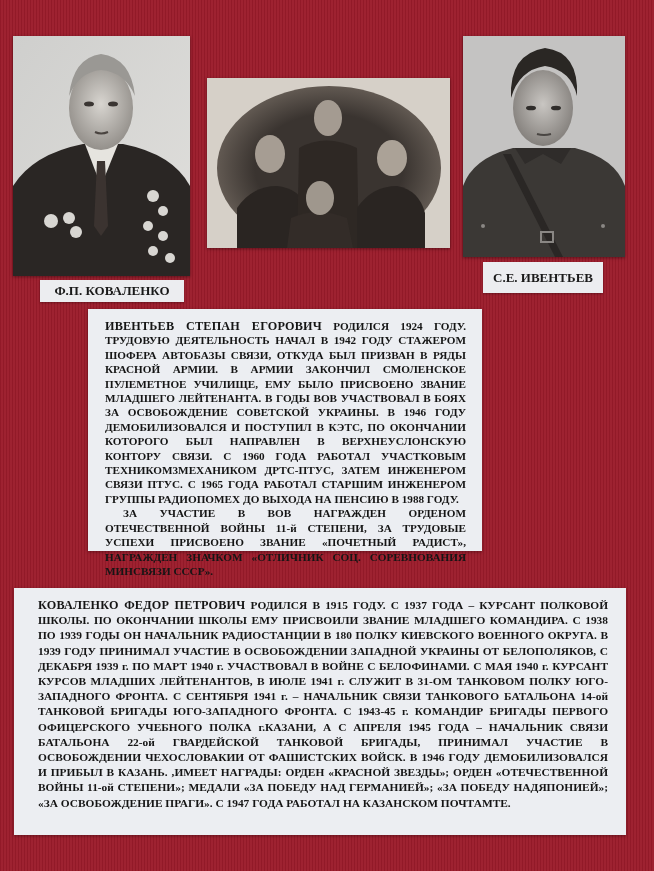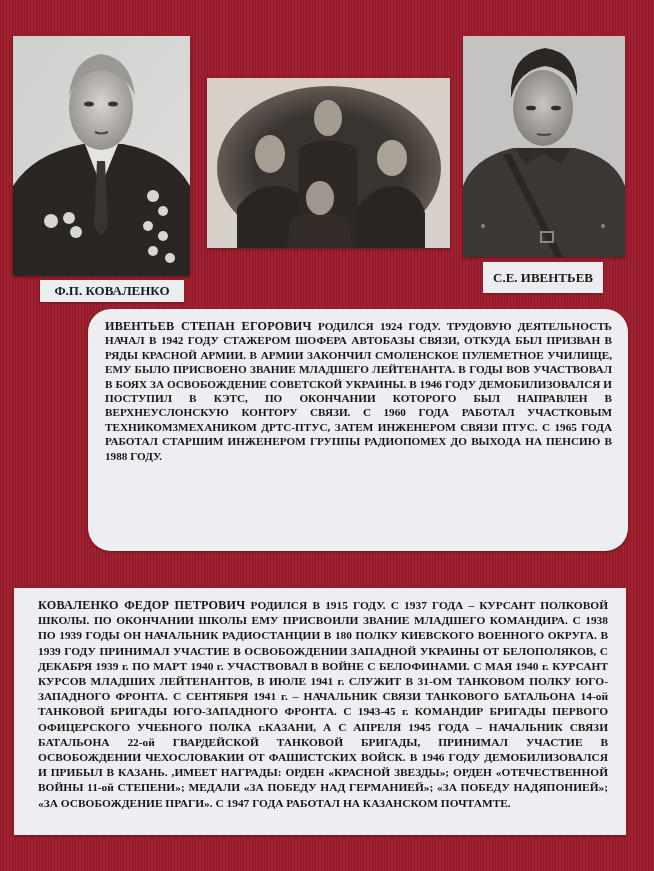--- a/index.html
+++ b/index.html
@@ -109,19 +109,20 @@
     <path d="M48,62 Q46,18 82,12 Q116,16 114,60 Q108,34 82,30 Q56,34 48,62 Z" fill="#2a2724"></path>
     <ellipse cx="68" cy="72" rx="5" ry="2.3" fill="#2f2c2a"></ellipse>
     <ellipse cx="93" cy="72" rx="5" ry="2.3" fill="#2f2c2a"></ellipse>
     <path d="M74,98 Q81,100 88,98" stroke="#4a4643" stroke-width="2" fill="none"></path>
     <circle cx="20" cy="190" r="2" fill="#8a8784"></circle>
       <circle cx="140" cy="190" r="2" fill="#8a8784"></circle>
   </svg>
 </div>
 <div class="label" style="left:483px; top:262px; width:120px; height:31px;">С.Е. ИВЕНТЬЕВ</div>
 
-<div class="panel" style="left:88px; top:309px; width:540px; height:242px; padding:10px 16px 8px 17px;border-radius:23px;">
+<div class="panel" style="left:88px; top:309px; width:394px; height:242px; padding:10px 16px 8px 17px;">
   <p><span class="name">ИВЕНТЬЕВ СТЕПАН ЕГОРОВИЧ</span><span> РОДИЛСЯ 1924 ГОДУ. ТРУДОВУЮ ДЕЯТЕЛЬНОСТЬ НАЧАЛ В 1942 ГОДУ СТАЖЕРОМ ШОФЕРА АВТОБАЗЫ СВЯЗИ, ОТКУДА БЫЛ ПРИЗВАН В РЯДЫ КРАСНОЙ АРМИИ. В АРМИИ ЗАКОНЧИЛ СМОЛЕНСКОЕ ПУЛЕМЕТНОЕ УЧИЛИЩЕ, ЕМУ БЫЛО ПРИСВОЕНО ЗВАНИЕ МЛАДШЕГО ЛЕЙТЕНАНТА. В ГОДЫ ВОВ УЧАСТВОВАЛ В БОЯХ ЗА ОСВОБОЖДЕНИЕ СОВЕТСКОЙ УКРАИНЫ. В 1946 ГОДУ ДЕМОБИЛИЗОВАЛСЯ И ПОСТУПИЛ В КЭТС, ПО ОКОНЧАНИИ КОТОРОГО БЫЛ НАПРАВЛЕН В ВЕРХНЕУСЛОНСКУЮ КОНТОРУ СВЯЗИ. С 1960 ГОДА РАБОТАЛ УЧАСТКОВЫМ ТЕХНИКОМ3МЕХАНИКОМ ДРТС-ПТУС, ЗАТЕМ ИНЖЕНЕРОМ СВЯЗИ ПТУС. С 1965 ГОДА РАБОТАЛ СТАРШИМ ИНЖЕНЕРОМ ГРУППЫ РАДИОПОМЕХ ДО ВЫХОДА НА ПЕНСИЮ В 1988 ГОДУ.</span></p>
+  <p class="indent">ЗА УЧАСТИЕ В ВОВ НАГРАЖДЕН ОРДЕНОМ ОТЕЧЕСТВЕННОЙ ВОЙНЫ 11-й СТЕПЕНИ, ЗА ТРУДОВЫЕ УСПЕХИ ПРИСВОЕНО ЗВАНИЕ «ПОЧЕТНЫЙ РАДИСТ», НАГРАЖДЕН ЗНАЧКОМ «ОТЛИЧНИК СОЦ. СОРЕВНОВАНИЯ МИНСВЯЗИ СССР».</p>
 </div>
 
 <div class="panel" style="left:14px; top:588px; width:612px; height:247px; padding:10px 18px 8px 24px; font-size:11.4px; line-height:15.2px;">
   <p><span class="name">КОВАЛЕНКО ФЕДОР ПЕТРОВИЧ</span><span> РОДИЛСЯ В 1915 ГОДУ. С 1937 ГОДА – КУРСАНТ ПОЛКОВОЙ ШКОЛЫ. ПО ОКОНЧАНИИ ШКОЛЫ ЕМУ ПРИСВОИЛИ ЗВАНИЕ МЛАДШЕГО КОМАНДИРА. С 1938 ПО 1939 ГОДЫ ОН НАЧАЛЬНИК РАДИОСТАНЦИИ В 180 ПОЛКУ КИЕВСКОГО ВОЕННОГО ОКРУГА. В 1939 ГОДУ ПРИНИМАЛ УЧАСТИЕ В ОСВОБОЖДЕНИИ ЗАПАДНОЙ УКРАИНЫ ОТ БЕЛОПОЛЯКОВ, С ДЕКАБРЯ 1939 г. ПО МАРТ 1940 г. УЧАСТВОВАЛ В ВОЙНЕ С БЕЛОФИНАМИ. С МАЯ 1940 г. КУРСАНТ КУРСОВ МЛАДШИХ ЛЕЙТЕНАНТОВ, В ИЮЛЕ 1941 г. СЛУЖИТ В 31-ОМ ТАНКОВОМ ПОЛКУ ЮГО-ЗАПАДНОГО ФРОНТА. С СЕНТЯБРЯ 1941 г. – НАЧАЛЬНИК СВЯЗИ ТАНКОВОГО БАТАЛЬОНА 14-ой ТАНКОВОЙ БРИГАДЫ ЮГО-ЗАПАДНОГО ФРОНТА. С 1943-45 г. КОМАНДИР БРИГАДЫ ПЕРВОГО ОФИЦЕРСКОГО УЧЕБНОГО ПОЛКА г.КАЗАНИ, А С АПРЕЛЯ 1945 ГОДА – НАЧАЛЬНИК СВЯЗИ БАТАЛЬОНА 22-ой ГВАРДЕЙСКОЙ ТАНКОВОЙ БРИГАДЫ, ПРИНИМАЛ УЧАСТИЕ В ОСВОБОЖДЕНИИ ЧЕХОСЛОВАКИИ ОТ ФАШИСТСКИХ ВОЙСК. В 1946 ГОДУ ДЕМОБИЛИЗОВАЛСЯ И ПРИБЫЛ В КАЗАНЬ. ,ИМЕЕТ НАГРАДЫ: ОРДЕН «КРАСНОЙ ЗВЕЗДЫ»; ОРДЕН «ОТЕЧЕСТВЕННОЙ ВОЙНЫ 11-ой СТЕПЕНИ»; МЕДАЛИ «ЗА ПОБЕДУ НАД ГЕРМАНИЕЙ»; «ЗА ПОБЕДУ НАДЯПОНИЕЙ»; «ЗА ОСВОБОЖДЕНИЕ ПРАГИ». С 1947 ГОДА РАБОТАЛ НА КАЗАНСКОМ ПОЧТАМТЕ.</span></p>
 </div>
 
 </body></html>

